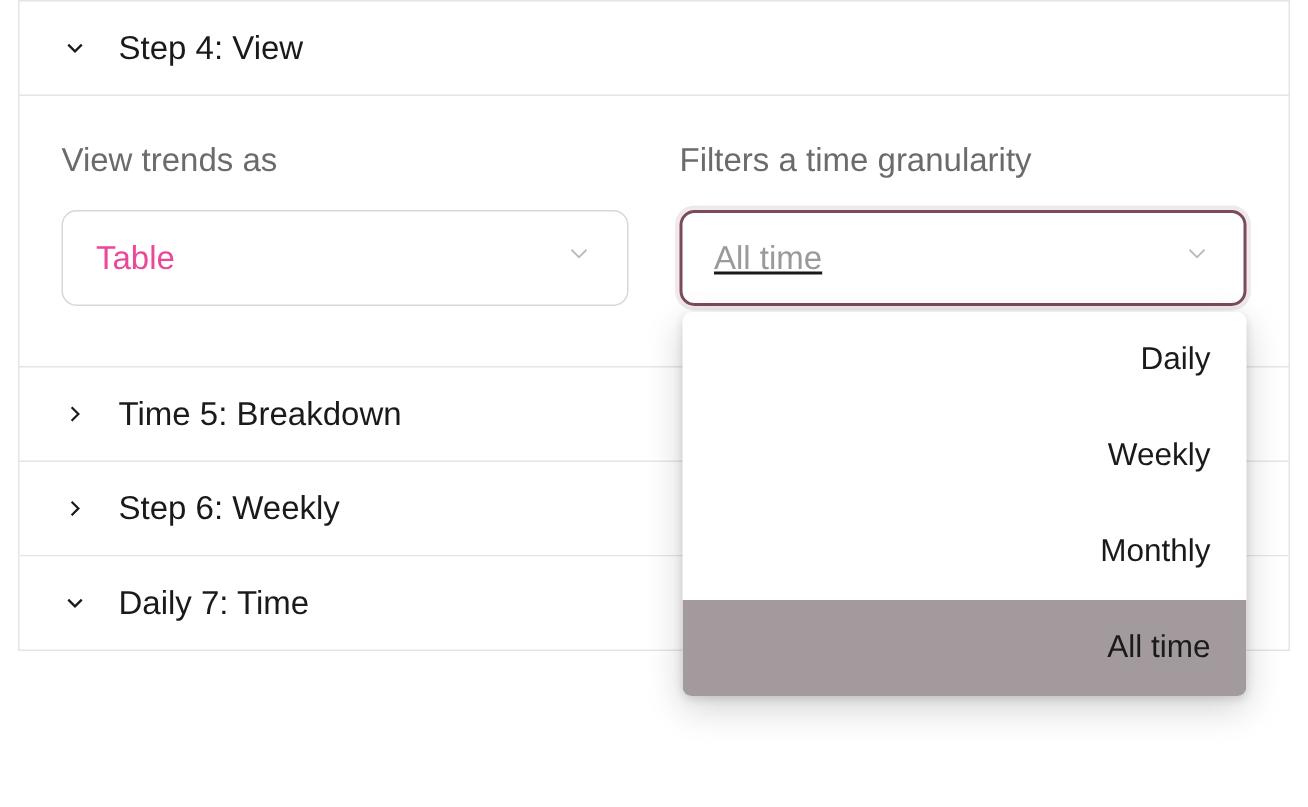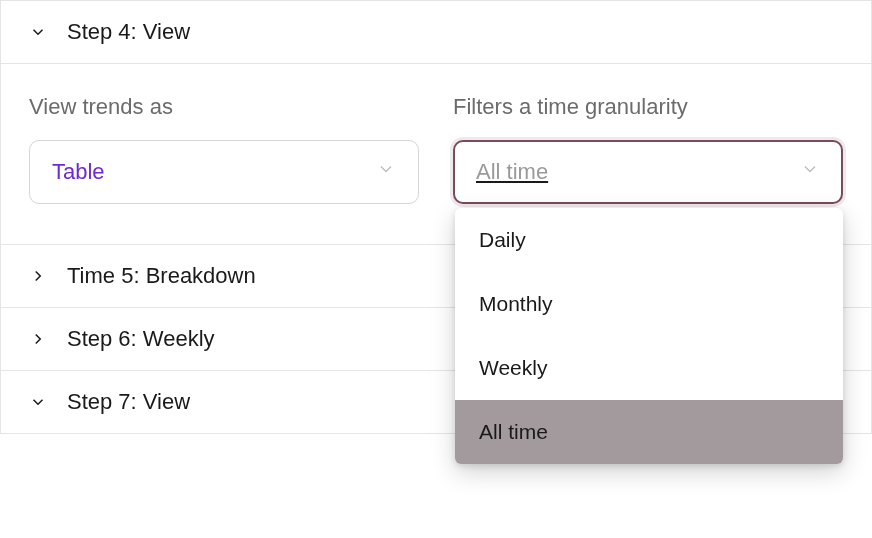--- a/index.html
+++ b/index.html
@@ -5,21 +5,21 @@
     * { box-sizing: border-box; margin: 0; padding: 0; }
     body {
       font-family: -apple-system, BlinkMacSystemFont, "Segoe UI", Helvetica, Arial, sans-serif;
       background: #fff;
       width: 872px;
       height: 538px;
       overflow: hidden;
       color: #1a1a1a;
     }
     .container {
-      padding: 0 0;
+      padding: 0 12px;
     }
     .step-header {
       display: flex;
       align-items: center;
       gap: 20px;
       padding: 18px 28px;
       border: 1px solid #e5e5e5;
       background: #fff;
       cursor: pointer;
     }
@@ -76,21 +76,21 @@
       cursor: pointer;
       background: #fff;
     }
     .select.focused {
       border: 2px solid #7a4a5d;
       box-shadow: 0 0 0 3px rgba(122,74,93,0.12);
       padding: 17px 21px;
       text-decoration: underline;
     }
     .select .value {
-      color: #6d28d9;
+      color: #ec4899;
     }
     .select .placeholder {
       color: #9a9a9a;
     }
     .select .caret svg {
       width: 20px;
       height: 20px;
       stroke: #bcbcbc;
       stroke-width: 1.5;
       fill: none;
@@ -98,20 +98,21 @@
     .dropdown {
       position: absolute;
       top: calc(100% + 6px);
       left: 0;
       right: -2px;
       background: #fff;
       border-radius: 6px;
       box-shadow: 0 8px 24px rgba(0,0,0,0.18), 0 2px 6px rgba(0,0,0,0.12);
       overflow: hidden;
       z-index: 10;
+      text-align: right;
     }
     .dropdown-item {
       padding: 20px 24px;
       font-size: 21px;
       cursor: pointer;
       color: #1a1a1a;
     }
     .dropdown-item.highlight {
       background: #a39a9d;
     }
@@ -150,22 +151,22 @@
       <div class="field-label">Filters a time granularity</div>
       <div class="select focused">
         <span class="placeholder">All time</span>
         <span class="caret">
           <svg viewBox="0 0 24 24">
               <polyline points="6 9 12 15 18 9"></polyline>
             </svg>
         </span>
         <div class="dropdown">
           <div class="dropdown-item">Daily</div>
+          <div class="dropdown-item">Weekly</div>
           <div class="dropdown-item">Monthly</div>
-          <div class="dropdown-item">Weekly</div>
           <div class="dropdown-item highlight">All time</div>
         </div>
       </div>
     </div>
   </div>
 
   <div class="step-header">
     <span class="chevron">
       <svg viewBox="0 0 24 24">
           <polyline points="9 6 15 12 9 18"></polyline>
@@ -182,16 +183,16 @@
     </span>
     <span class="step-title">Step 6: Weekly</span>
   </div>
 
   <div class="step-header no-top-border">
     <span class="chevron">
       <svg viewBox="0 0 24 24">
           <polyline points="6 9 12 15 18 9"></polyline>
         </svg>
     </span>
-    <span class="step-title">Step 7: View</span>
+    <span class="step-title">Daily 7: Time</span>
   </div>
 
 </div>
 
 </body></html>

